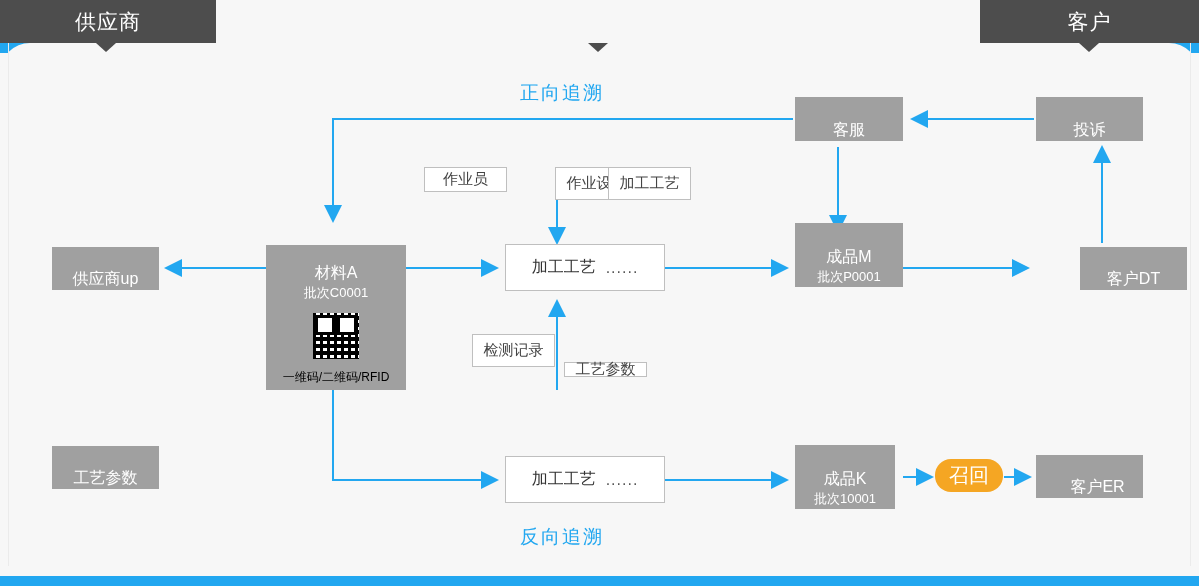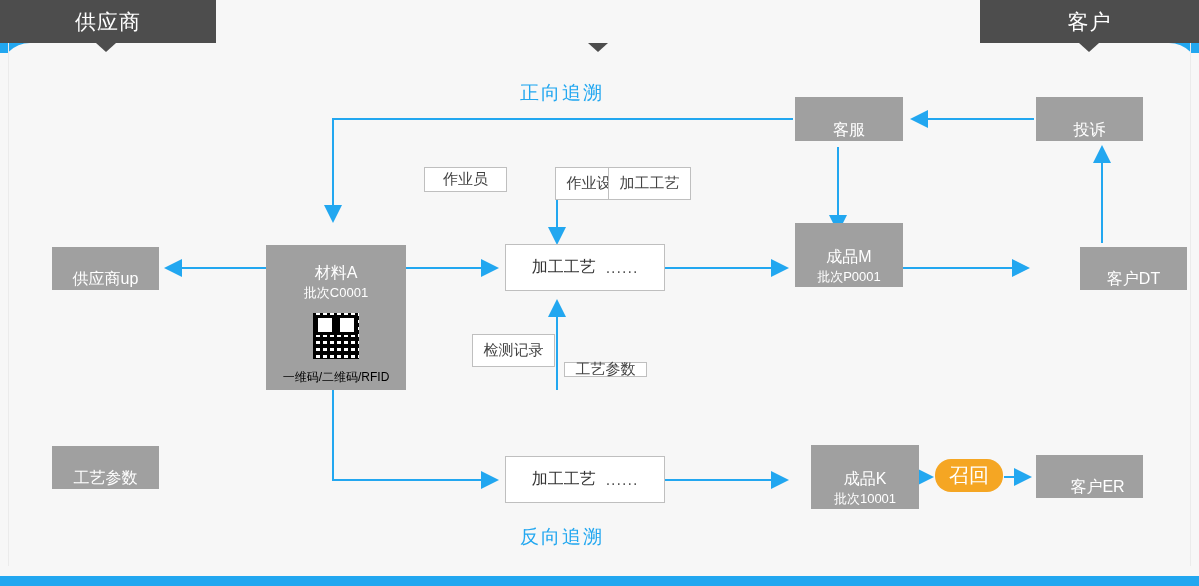--- a/index.html
+++ b/index.html
@@ -265,21 +265,21 @@
       <span class="sub">批次C0001</span>
       <div class="qr"></div>
       <span class="sub2">一维码/二维码/RFID</span>
     </div>
 
     <div class="node" style="left:795px; top:180px; width:108px; height:64px;">
       <span>成品M</span>
       <span class="sub">批次P0001</span>
     </div>
 
-    <div class="node" style="left:795px; top:402px; width:108px; height:64px;margin-left:16px;">
+    <div class="node" style="left:795px; top:402px; width:100px; height:64px;">
       <span>成品K</span>
       <span class="sub">批次10001</span>
     </div>
 
     <div class="node" style="left:1036px; top:204px; width:107px; height:43px;margin-left:44px;">
       <span>客户DT</span>
     </div>
 
     <div class="node" style="left:1036px; top:412px; width:107px; height:43px;padding-left:16px;">
       <span>客户ER</span>

